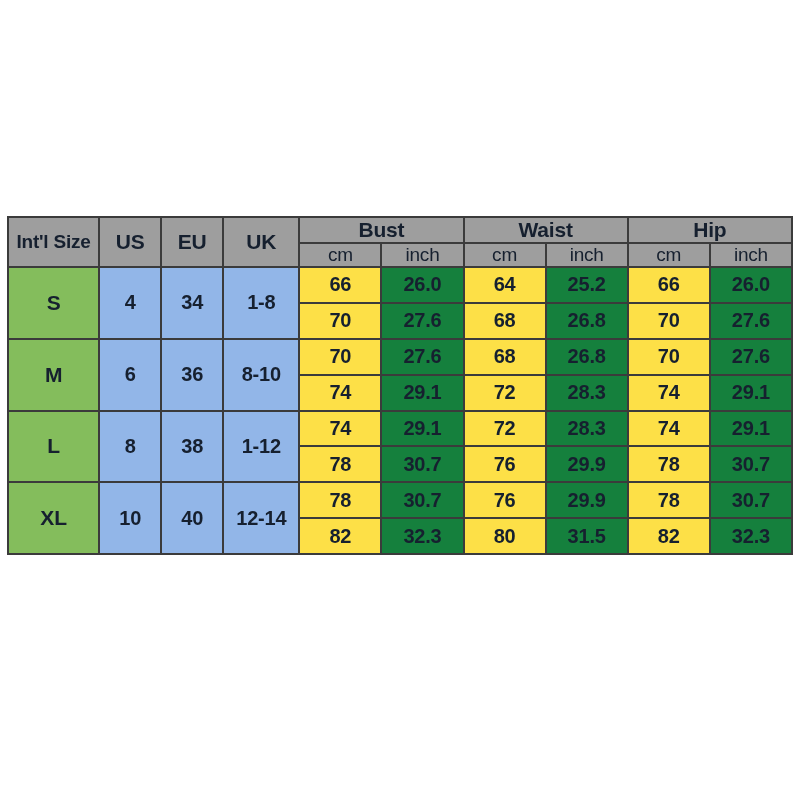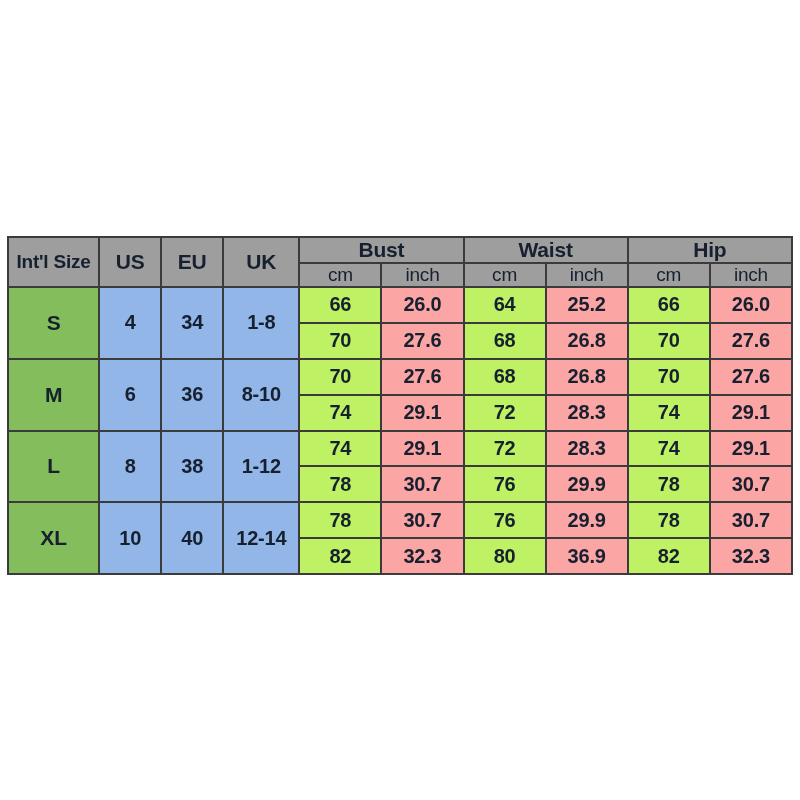--- a/index.html
+++ b/index.html
@@ -11,21 +11,21 @@
     width: 800px;
     height: 800px;
     font-family: "Liberation Sans", sans-serif;
     position: relative;
     overflow: hidden;
   }
 
   #size-chart-wrap {
     position: absolute;
     left: 7px;
-    top: 236px;
+    top: 216px;
     width: 786px;
     height: 322px;
   }
 
   table.size-chart {
     border-collapse: collapse;
     table-layout: fixed;
     width: 786px;
     height: 339px;
     border: 2px solid #3b3b3b;
@@ -62,25 +62,25 @@
   
   .c-size {
     background: #84bd5c;
     font-size: 21px;
   }
   .c-region {
     background: #92b6e8;
     font-size: 20px;
   }
   .c-cm {
-    background: #bef264;
+    background: #fde047;
     font-size: 20px;
   }
   .c-inch {
-    background: #fca5a5;
+    background: #15803d;
     font-size: 20px;
   }
 
   
   .col-intl  { width: 91px; }
   .col-us    { width: 62px; }
   .col-eu    { width: 62px; }
   .col-uk    { width: 76px; }
   .col-m     { width: 82px; }
 </style>
@@ -194,19 +194,19 @@
         <td class="c-inch">30.7</td>
         <td class="c-cm">76</td>
         <td class="c-inch">29.9</td>
         <td class="c-cm">78</td>
         <td class="c-inch">30.7</td>
       </tr>
       <tr>
         <td class="c-cm">82</td>
         <td class="c-inch">32.3</td>
         <td class="c-cm">80</td>
-        <td class="c-inch">36.9</td>
+        <td class="c-inch">31.5</td>
         <td class="c-cm">82</td>
         <td class="c-inch">32.3</td>
       </tr>
     </tbody>
   </table>
 </div>
 
 </body></html>

